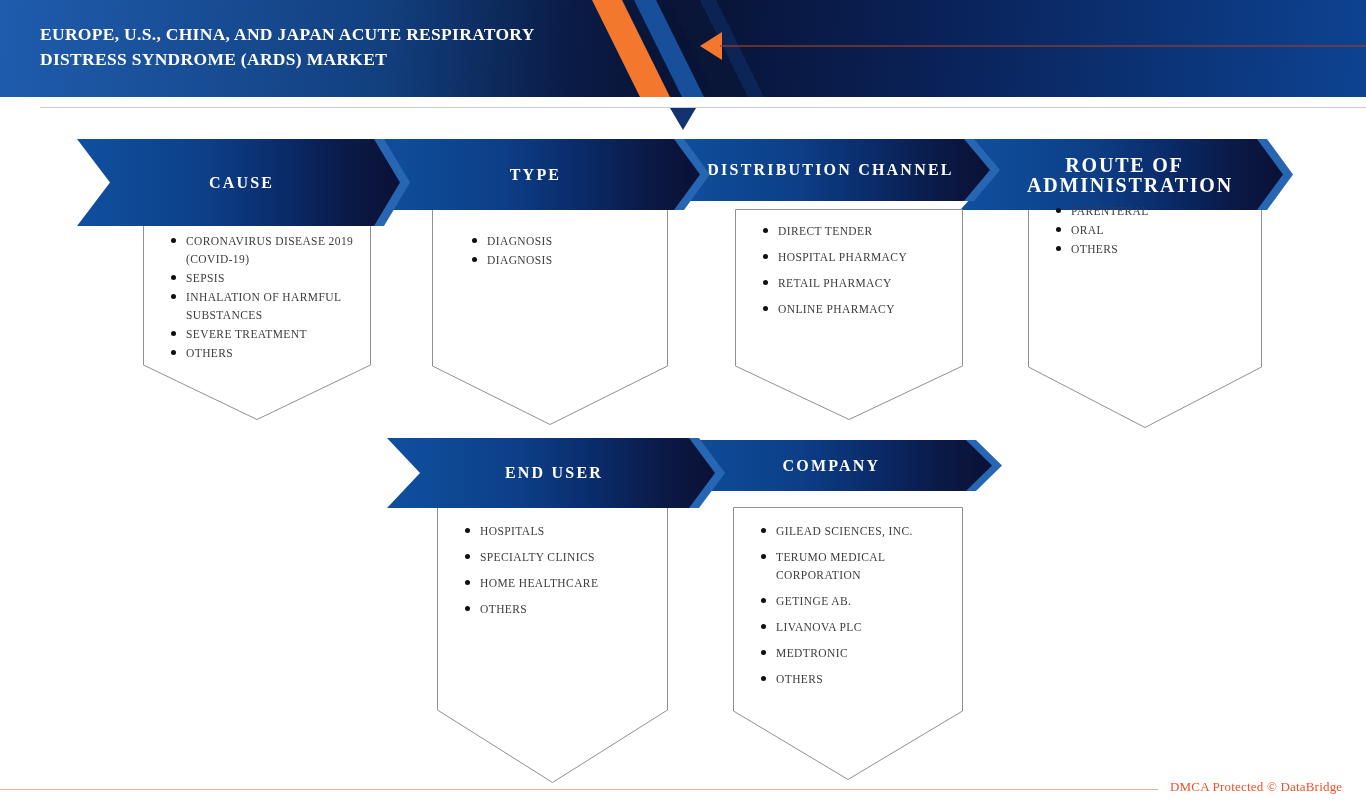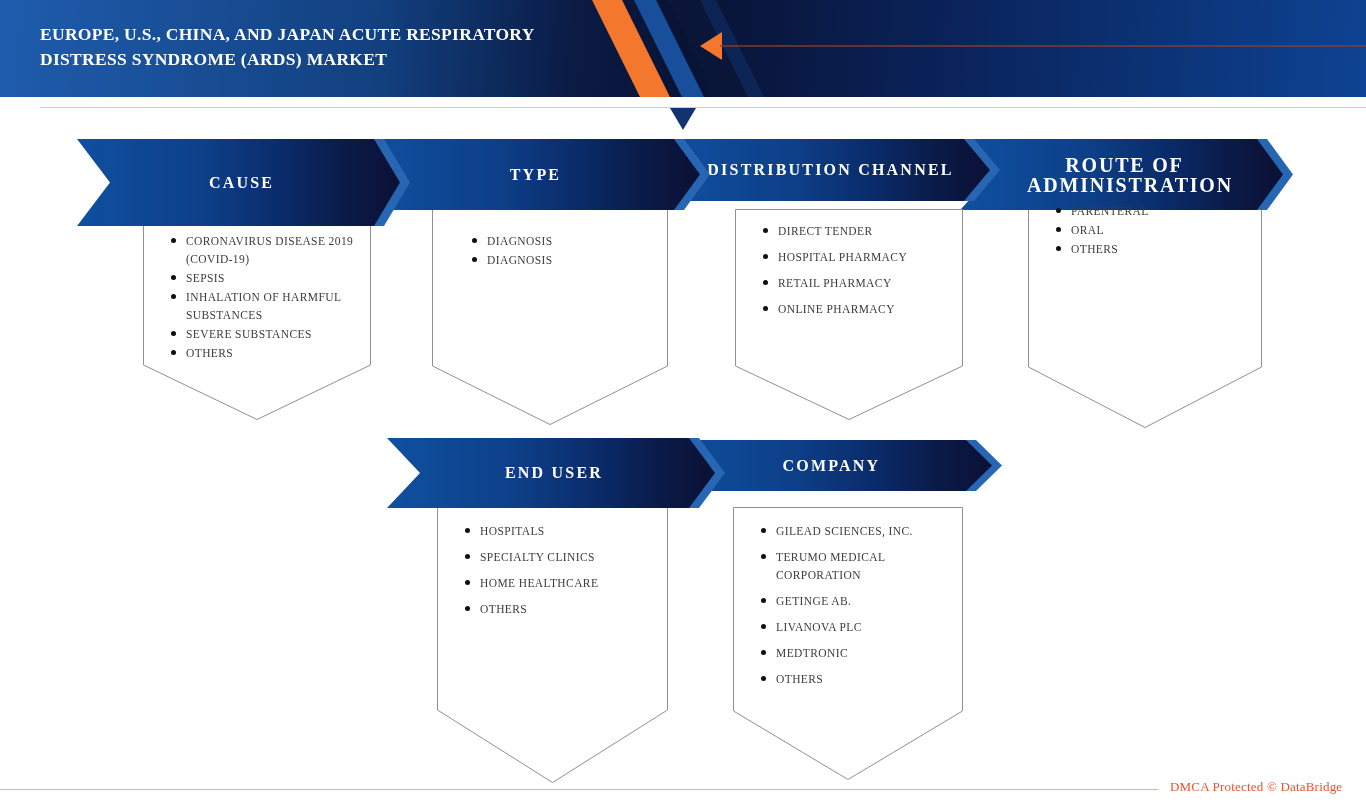--- a/index.html
+++ b/index.html
@@ -111,21 +111,21 @@
     <div class="ribbon">
       <div class="echo"></div>
       <div class="main">
         <span class="ribbon-label">CAUSE</span>
       </div>
     </div>
     <ul class="items">
         <li>CORONAVIRUS DISEASE 2019 (COVID-19)</li>
         <li>SEPSIS</li>
         <li>INHALATION OF HARMFUL SUBSTANCES</li>
-        <li>SEVERE SUBSTANCES</li>
+        <li>SEVERE TREATMENT</li>
         <li>OTHERS</li>
       </ul>
   </div>
 
   <div class="section s1">
     <svg class="pennant" width="236" height="216" viewBox="0 0 236 216">
       <polygon points="0.5,0.5 235.5,0.5 235.5,157 118,215.5 0.5,157"></polygon>
     </svg>
     <div class="ribbon">
       <div class="echo"></div>

